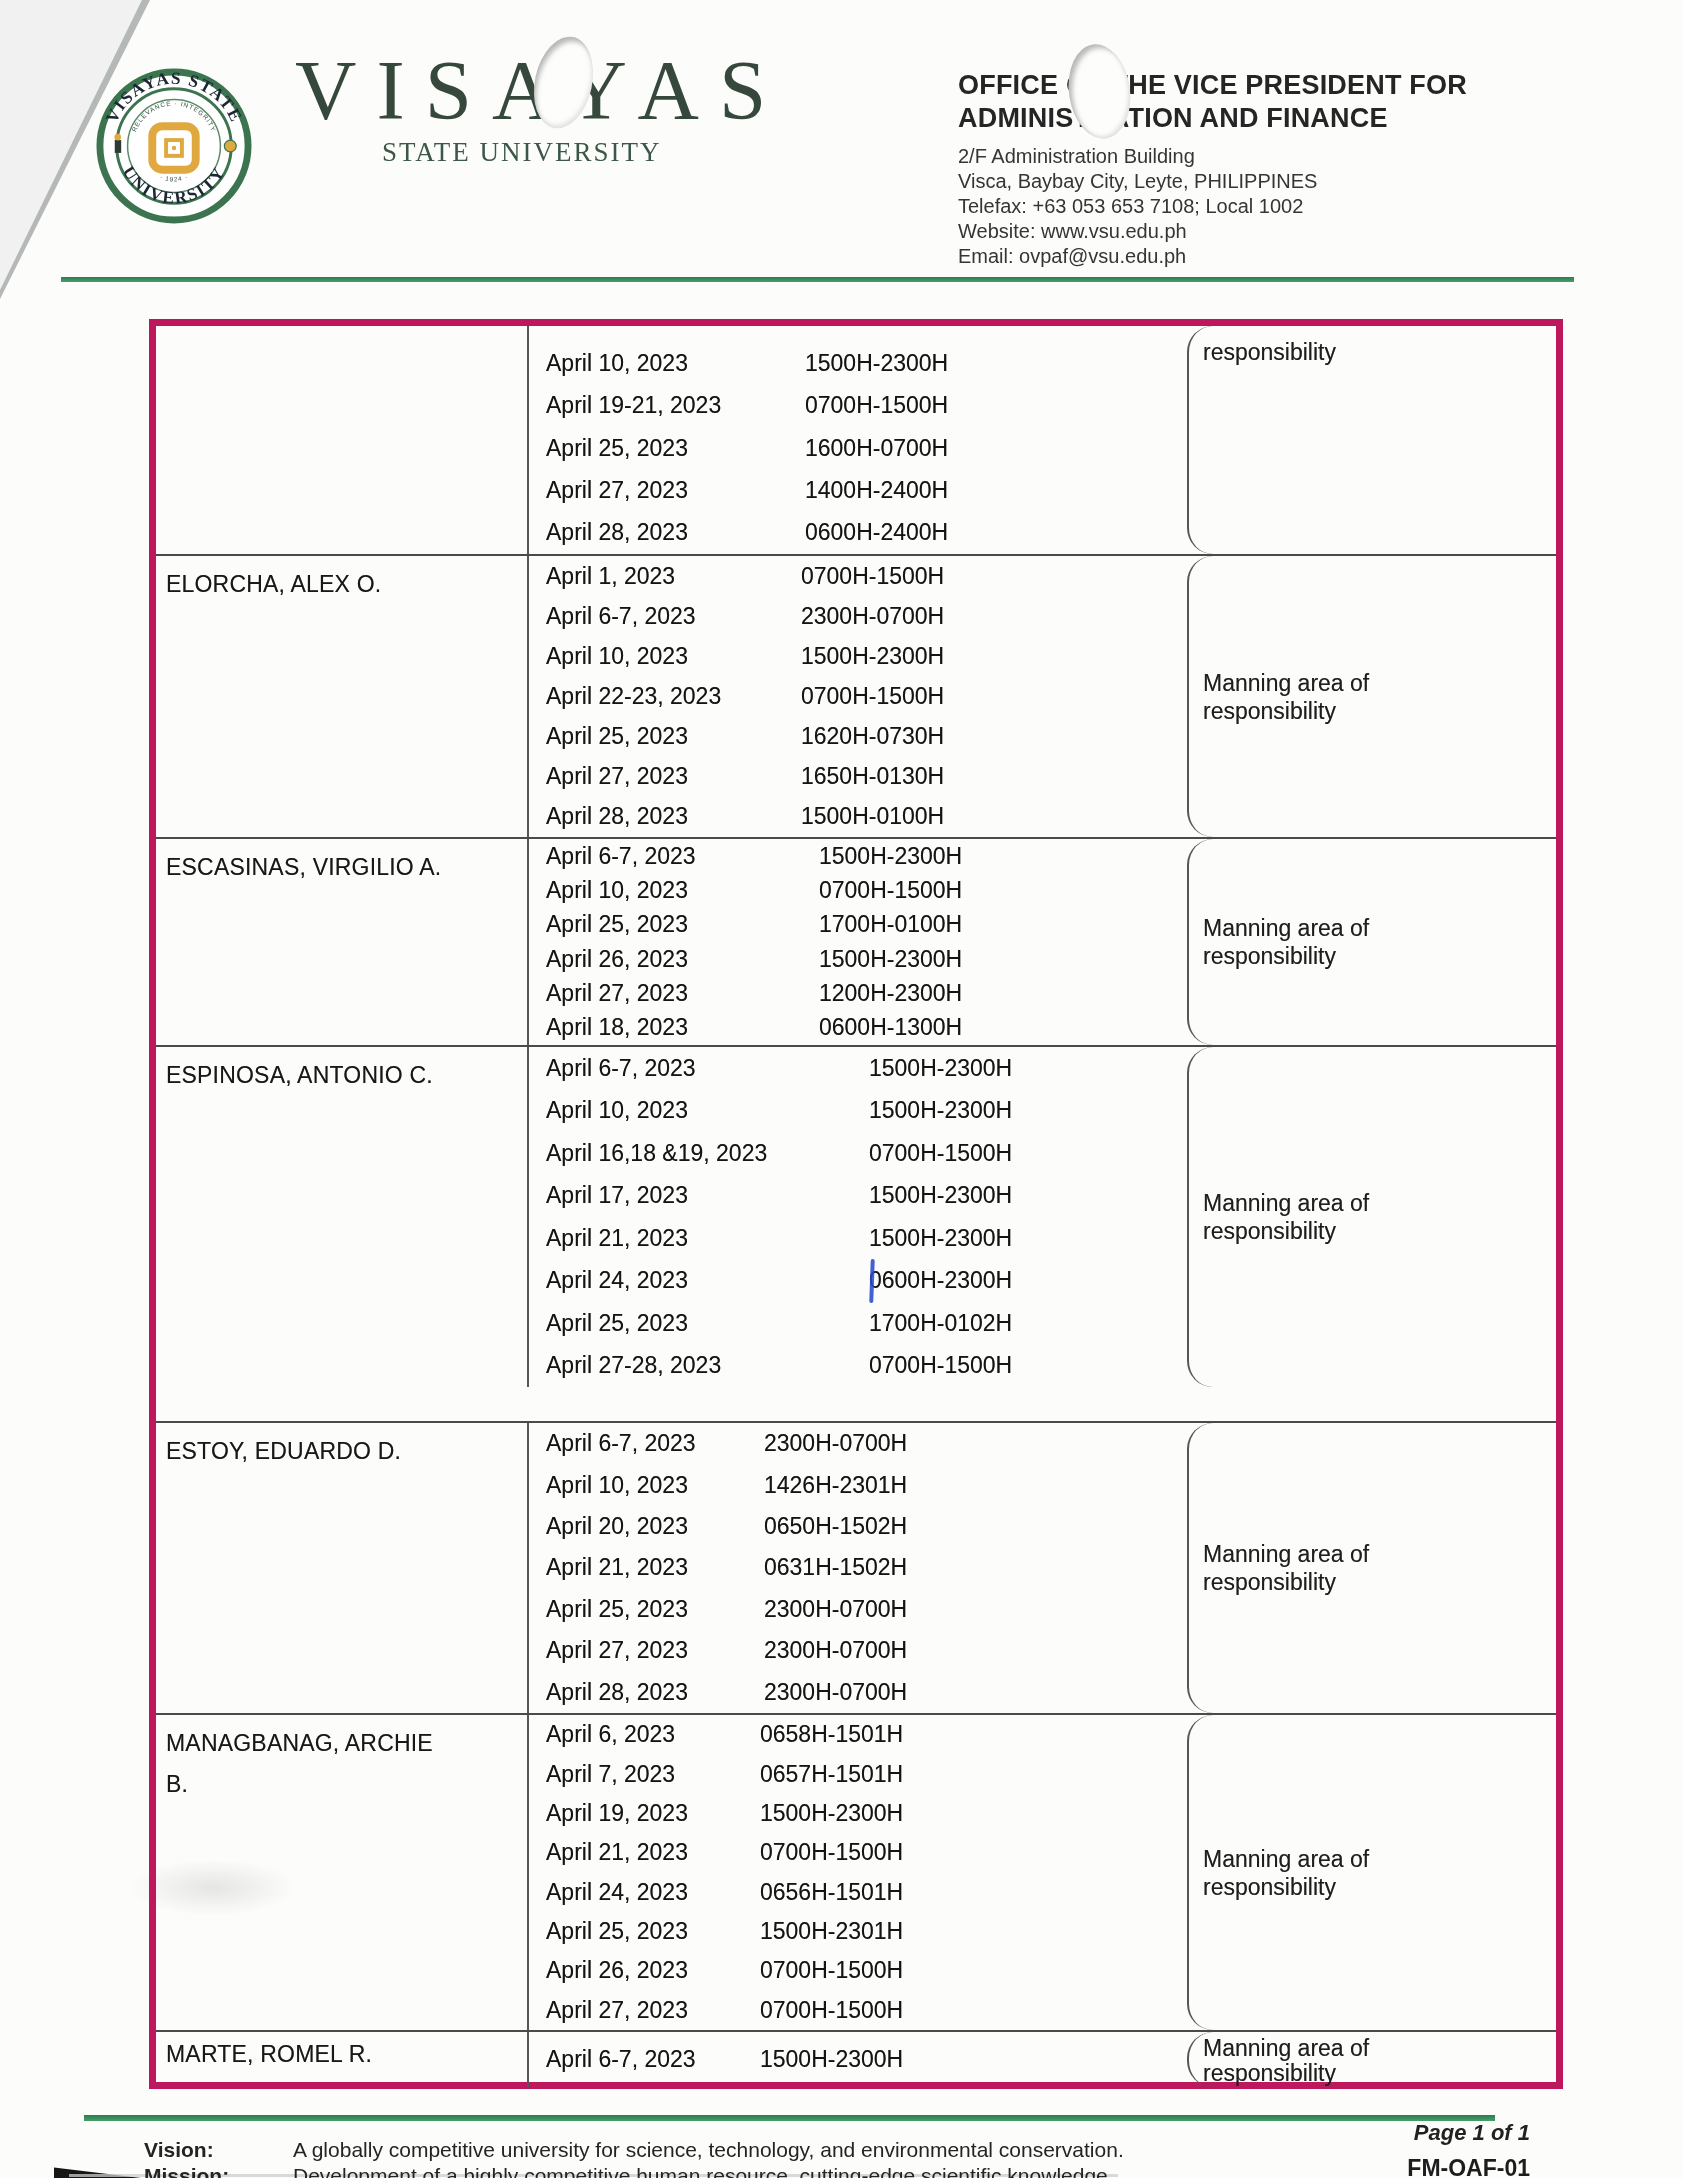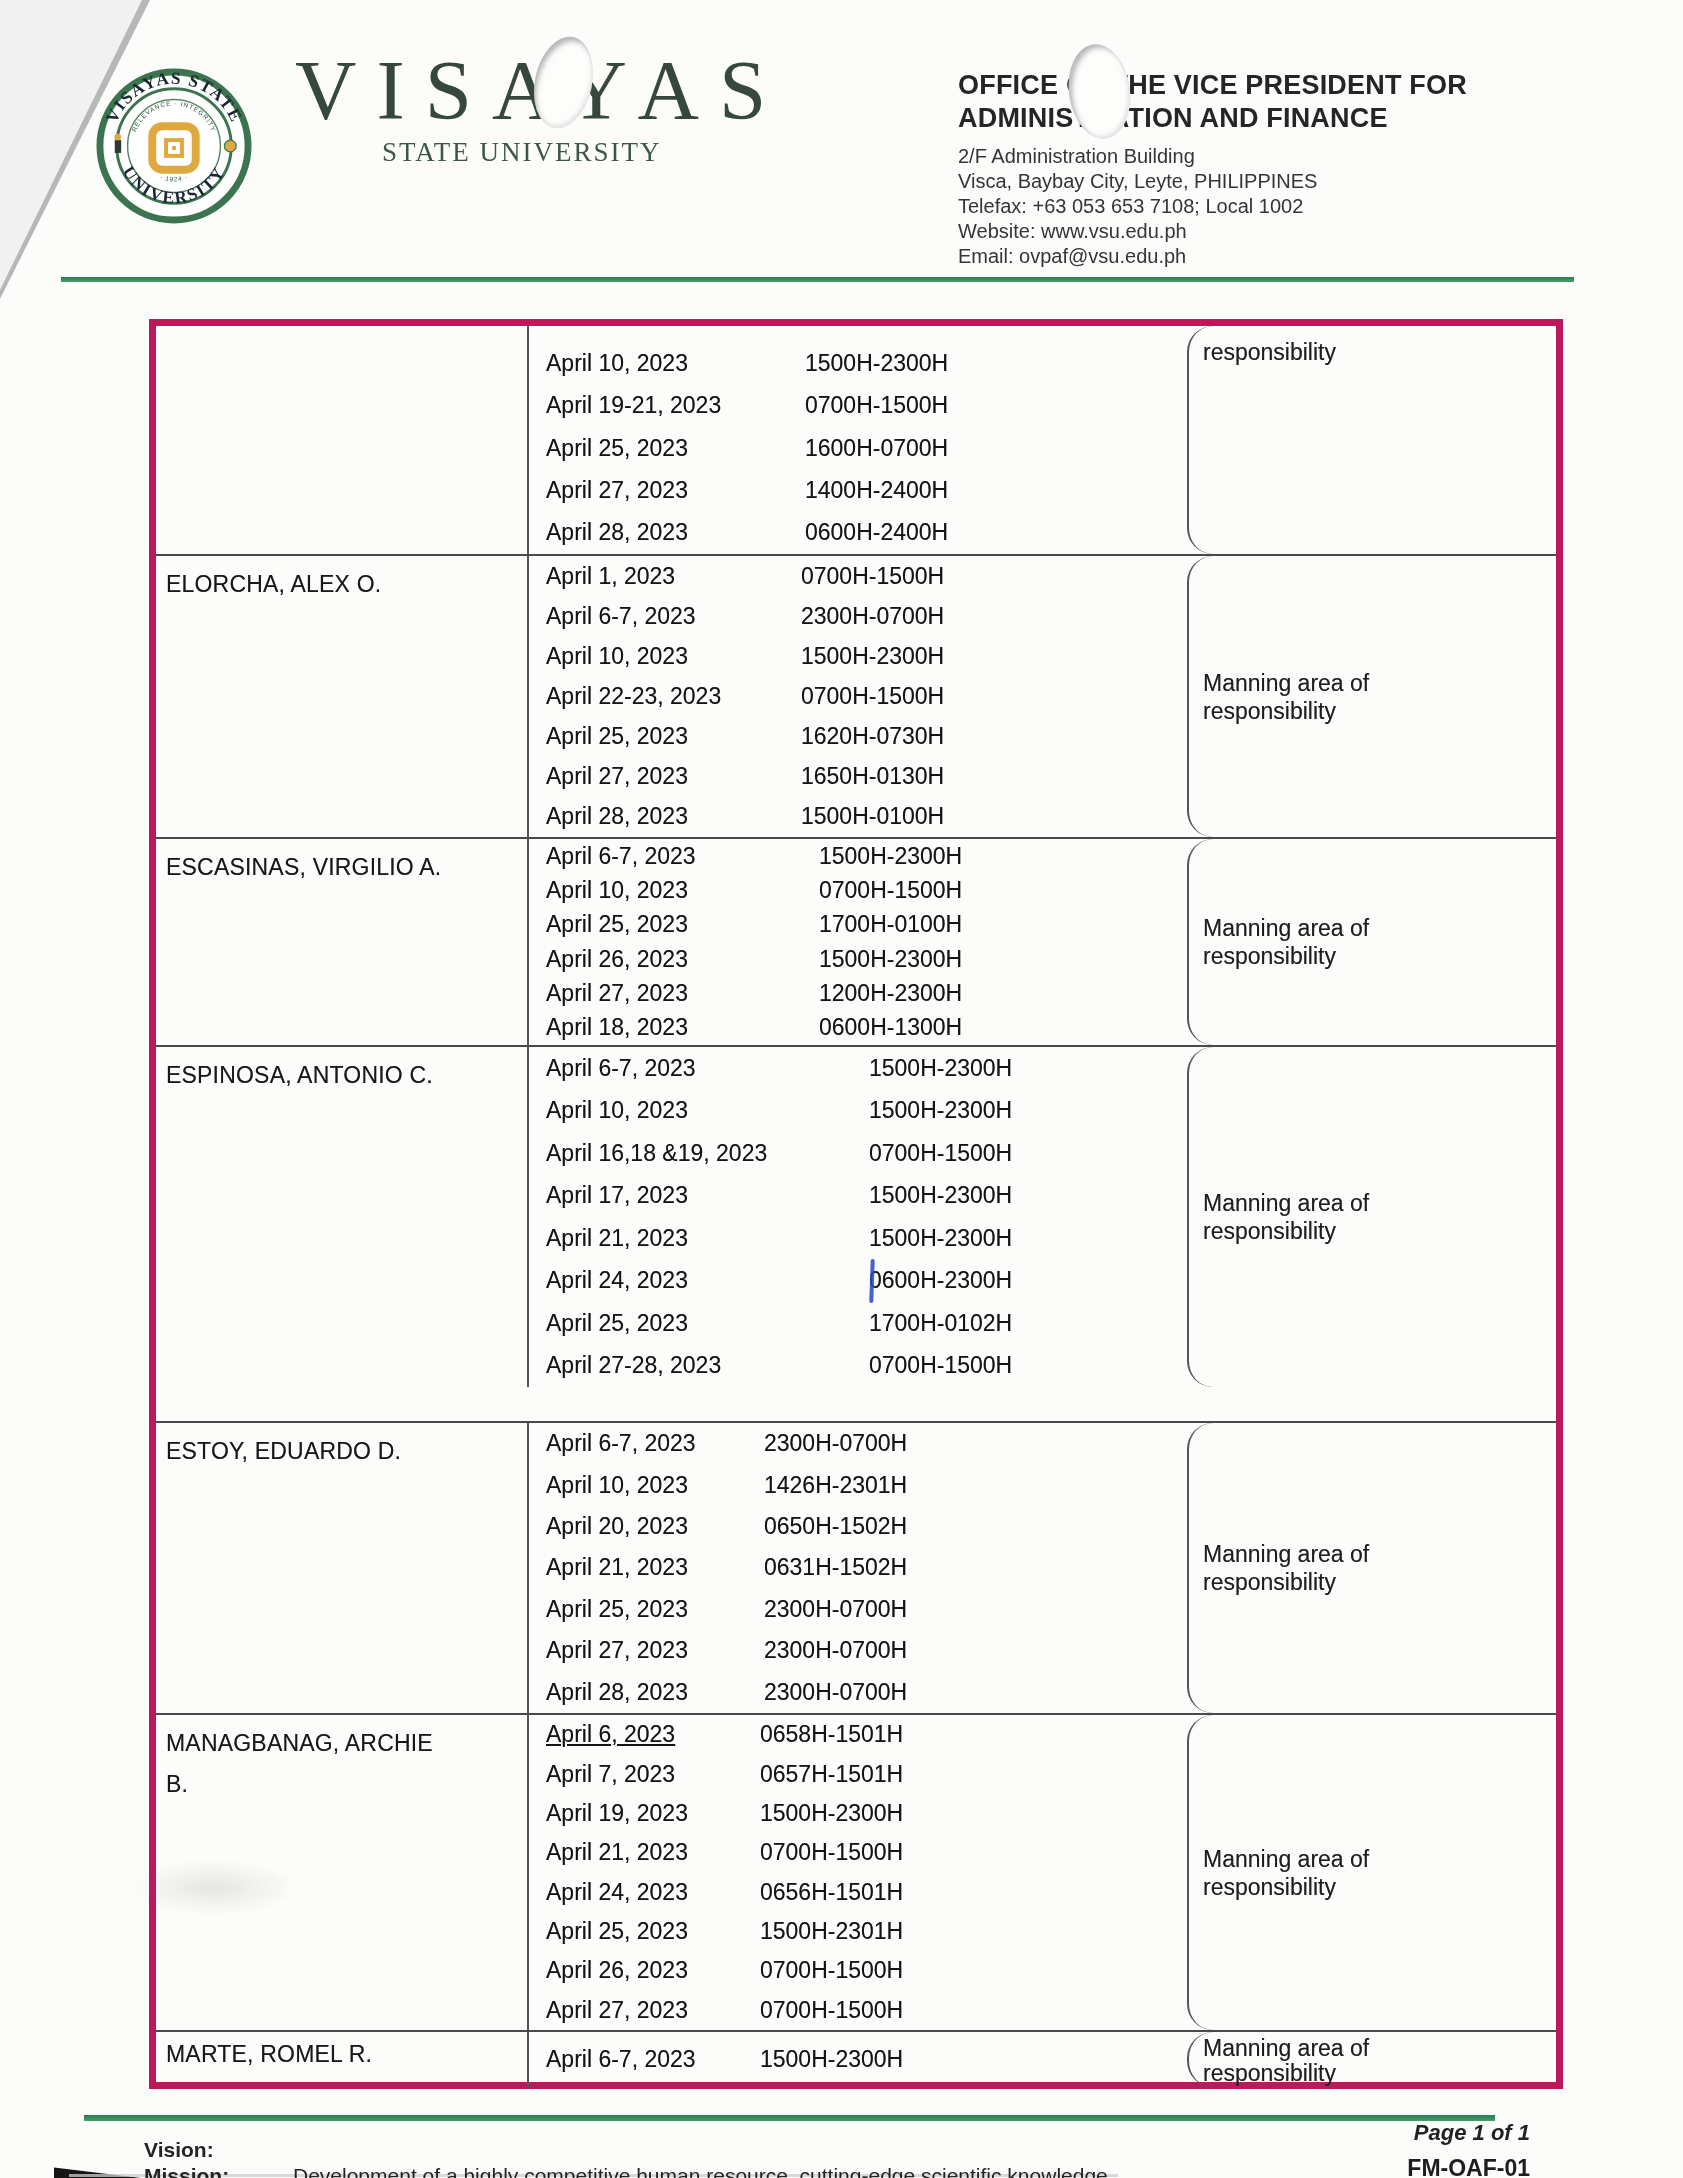--- a/index.html
+++ b/index.html
@@ -316,21 +316,21 @@
           <div>responsibility</div>
         </div>
       </div>
       <div class="t-row" style="height: 317px;">
         <div class="cell cell-name ink">
           <div>MANAGBANAG, ARCHIE</div>
           <div>B.</div>
         </div>
         <div class="cell cell-sched">
           <div class="sched-line ink">
-            <span class="sched-date" style="width: 214px; text-decoration: underline;">April 6, 2023</span>
+            <span class="sched-date" style="width: 214px;">April 6, 2023</span>
             <span class="sched-time">0658H-1501H</span>
           </div>
           <div class="sched-line ink">
             <span class="sched-date" style="width: 214px;">April 7, 2023</span>
             <span class="sched-time">0657H-1501H</span>
           </div>
           <div class="sched-line ink">
             <span class="sched-date" style="width: 214px;">April 19, 2023</span>
             <span class="sched-time">1500H-2300H</span>
           </div>
@@ -375,20 +375,21 @@
           <div>responsibility</div>
         </div>
       </div>
     </div>
 
   <div class="rule rule-bottom"></div>
   <div class="page-num">Page 1 of 1</div>
   <div class="form-code">FM-OAF-01</div>
   <div class="vm-row vision-row">
     <div class="vm-label">Vision:</div>
+    <div class="vm-text">A globally competitive university for science, technology, and environmental conservation.</div>
   </div>
   <div class="vm-row mission-row">
     <div class="vm-label">Mission:</div>
     <div class="vm-text">Development of a highly competitive human resource, cutting-edge scientific knowledge</div>
   </div>
 
 </div>
 
 
 </body></html>

